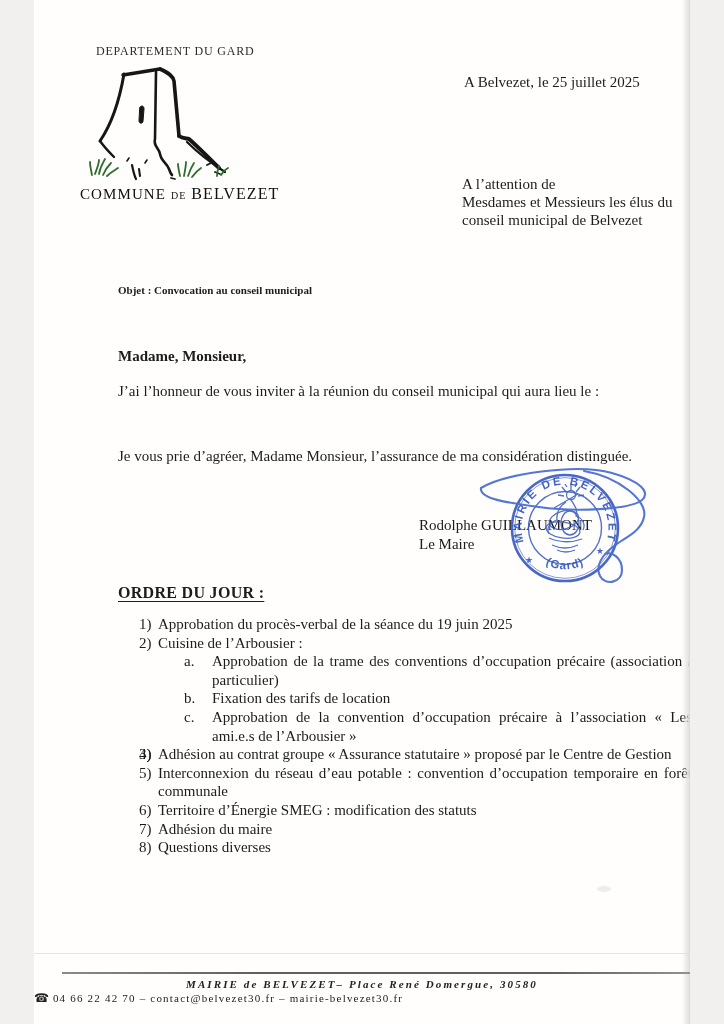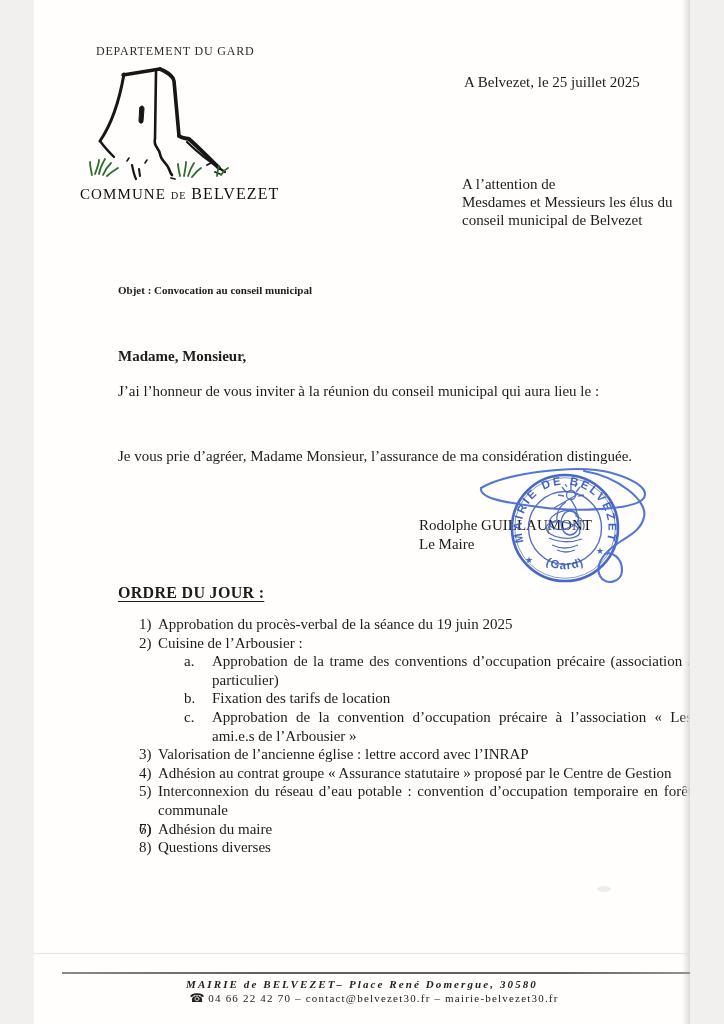--- a/index.html
+++ b/index.html
@@ -21,21 +21,21 @@
   .agenda{width:574px;}
   .li1{position:relative;padding-left:40px;font-size:15px;line-height:18.6px;}
   .li1>.mk{position:absolute;left:21px;top:0;}
   .li2{position:relative;padding-left:94px;font-size:15px;line-height:18.6px;}
   .li2>.mk{position:absolute;left:66px;top:0;}
   .just{text-align:justify;}
   .sig-block div{font-size:15px;line-height:18.5px;}
   .scanline{left:0;width:724px;height:1px;background:#e6e3e0;}
   .rule{left:28px;width:652px;height:2px;background:linear-gradient(to right,#8a8a8a,#5f5f5f 30%,#5f5f5f 75%,#9a9a9a);}
   .foot1{left:0;right:0;text-align:center;font-size:11px;font-weight:bold;letter-spacing:2.1px;color:#222;font-style:italic;}
-  .foot2{left:0;right:0;text-align:center;font-size:11px;letter-spacing:1.2px;color:#222;padding-left:24px;}
+  .foot2{left:0;right:0;text-align:left;font-size:11px;letter-spacing:1.2px;color:#222;}
   .foot2 .ph{font-family:"DejaVu Sans",sans-serif;font-size:12px;letter-spacing:0;}
   .edge{top:0;right:0;width:8px;height:1024px;background:linear-gradient(to right,rgba(255,255,255,0),#dedbd7);}
   .smudge{left:563px;top:886px;width:14px;height:6px;background:#efedea;border-radius:50%;}
 </style>
 </head>
 <body>
 
 <div class="page">
 
   <div class="abs dept" style="left:62px;top:44px;">DEPARTEMENT DU GARD</div>
@@ -158,32 +158,32 @@
     <div class="li2">
       <span class="mk">b.</span>
       <span>Fixation des tarifs de location</span>
     </div>
     <div class="li2 just">
       <span class="mk">c.</span>
       <span>Approbation de la convention d’occupation précaire à l’association « Les ami.e.s de l’Arbousier »</span>
     </div>
     <div class="li1">
       <span class="mk">3)</span>
-      <span>Valorisation de l’ancienne église : lettre accord avec l’INRAP</span>
     </div>
     <div class="li1">
       <span class="mk">4)</span>
       <span>Adhésion au contrat groupe « Assurance statutaire » proposé par le Centre de Gestion</span>
     </div>
     <div class="li1 just">
       <span class="mk">5)</span>
       <span>Interconnexion du réseau d’eau potable : convention d’occupation temporaire en forêt communale</span>
     </div>
     <div class="li1">
       <span class="mk">6)</span>
+      <span>Territoire d’Énergie SMEG : modification des statuts</span>
     </div>
     <div class="li1">
       <span class="mk">7)</span>
       <span>Adhésion du maire</span>
     </div>
     <div class="li1">
       <span class="mk">8)</span>
       <span>Questions diverses</span>
     </div>
   </div>

